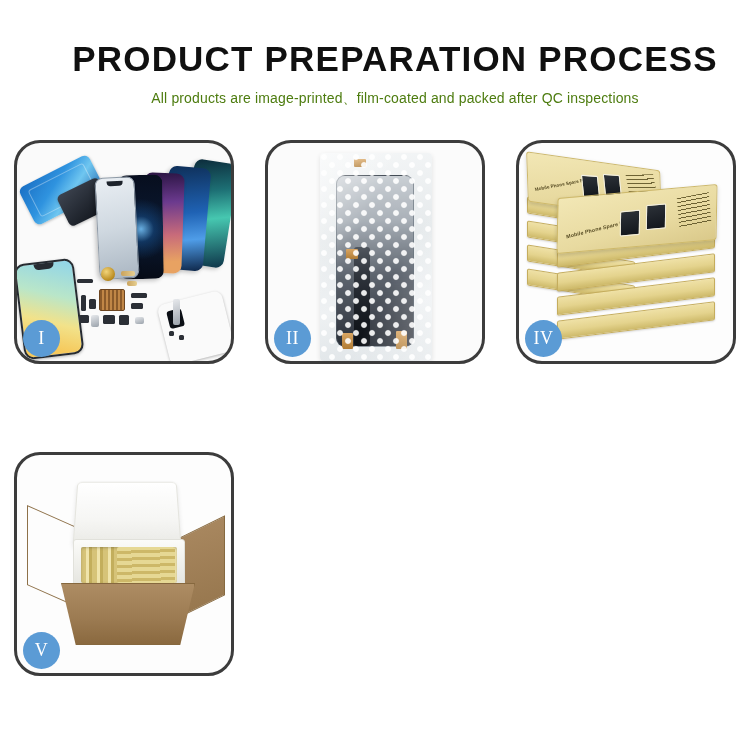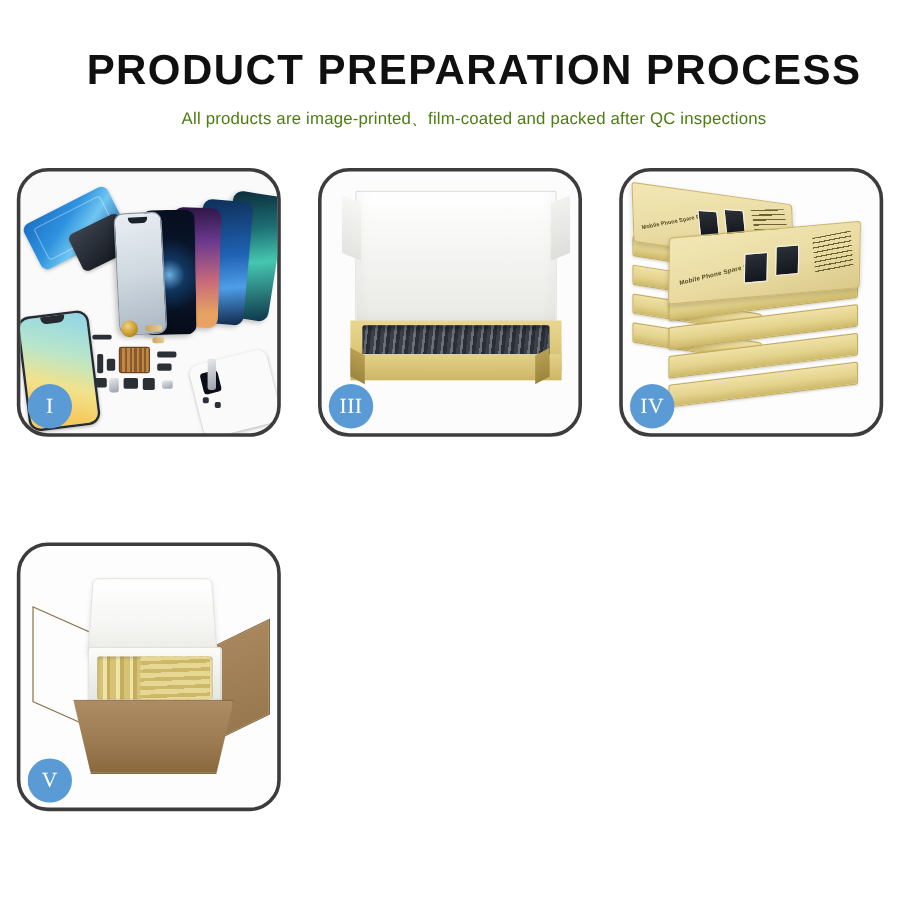--- a/index.html
+++ b/index.html
@@ -526,32 +526,35 @@
           <div class="pp" style="left:42px;  top:50px; width:10px; height:10px;"></div>
           <div class="pp pp-silver" style="left:58px; top:52px; width:9px;  height:7px;"></div>
           <div class="pp pp-silver" style="left:96px; top:34px; width:7px;  height:26px;"></div>
           <div class="pp" style="left:92px;  top:66px; width:5px;  height:5px;"></div>
           <div class="pp" style="left:102px; top:70px; width:5px;  height:5px;"></div>
         </div>
       </div>
       <div class="badge">I</div>
     </div>
 
-
-    <div class="panel p3">
+    <div class="panel p2">
       <div class="panel-scene">
-        <div class="p3-lid"></div>
-        <div class="p3-base"></div>
-        <div class="p3-inner"></div>
-        <div class="p3-base-front"></div>
-        <div class="p3-corner-l"></div>
-        <div class="p3-corner-r"></div>
+        <div class="p2-bag">
+          <div class="p2-screen"></div>
+          <div class="p2-tape" style="left:34px; top:6px;  width:12px; height:8px;"></div>
+          <div class="p2-tape" style="left:26px; top:96px; width:12px; height:10px;"></div>
+          <div class="p2-tape" style="left:22px; top:180px; width:11px; height:16px;"></div>
+          <div class="p2-tape" style="left:76px; top:178px; width:11px; height:18px;"></div>
+          <div class="p2-bubbles"></div>
+          <div class="p2-sheen"></div>
+        </div>
       </div>
-      <div class="badge">III</div>
+      <div class="badge">II</div>
     </div>
+
 
     <div class="panel p4">
       <div class="panel-scene p4-stack">
 
         <div class="p4-box" style="left:8px;  top:62px;  width:108px; height:17px; transform:skewY(9deg);"></div>
         <div class="p4-box" style="left:8px;  top:86px;  width:108px; height:17px; transform:skewY(9deg);"></div>
         <div class="p4-box" style="left:8px;  top:110px; width:108px; height:17px; transform:skewY(9deg);"></div>
         <div class="p4-box" style="left:8px;  top:134px; width:108px; height:17px; transform:skewY(9deg);"></div>
 
         <div class="p4-box" style="left:38px; top:96px;  width:158px; height:19px; transform:skewY(-7deg);"></div>

